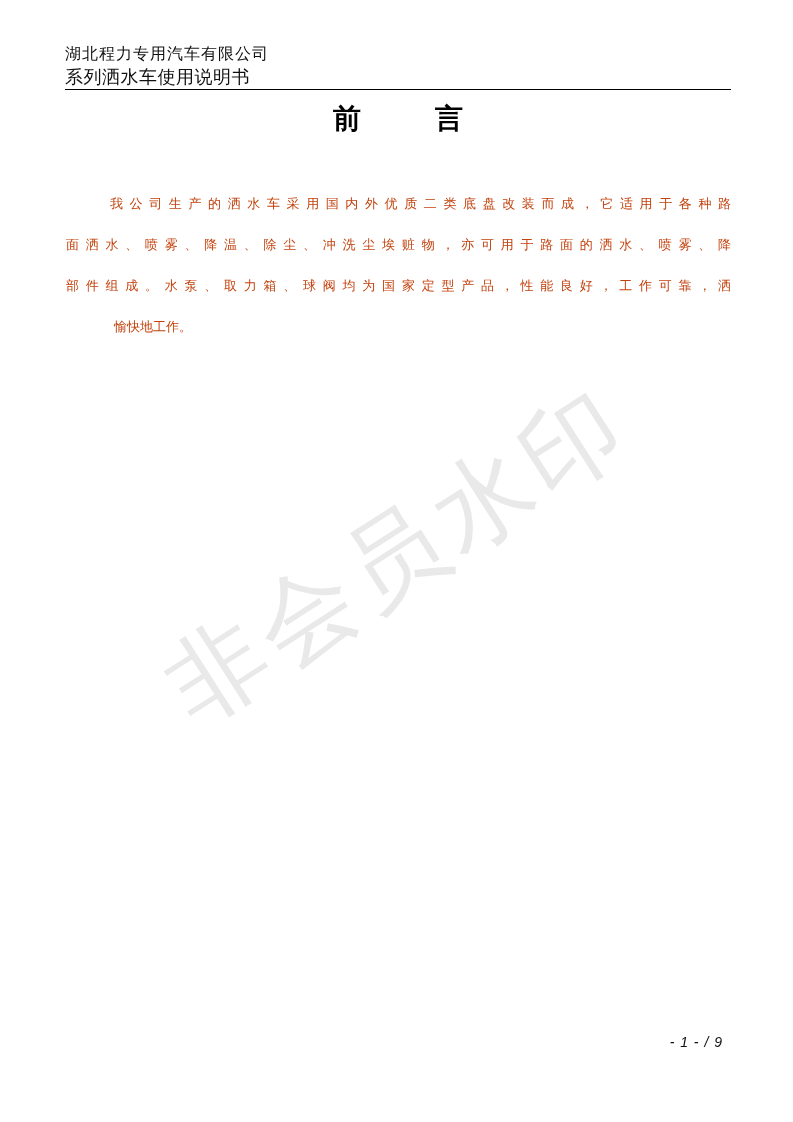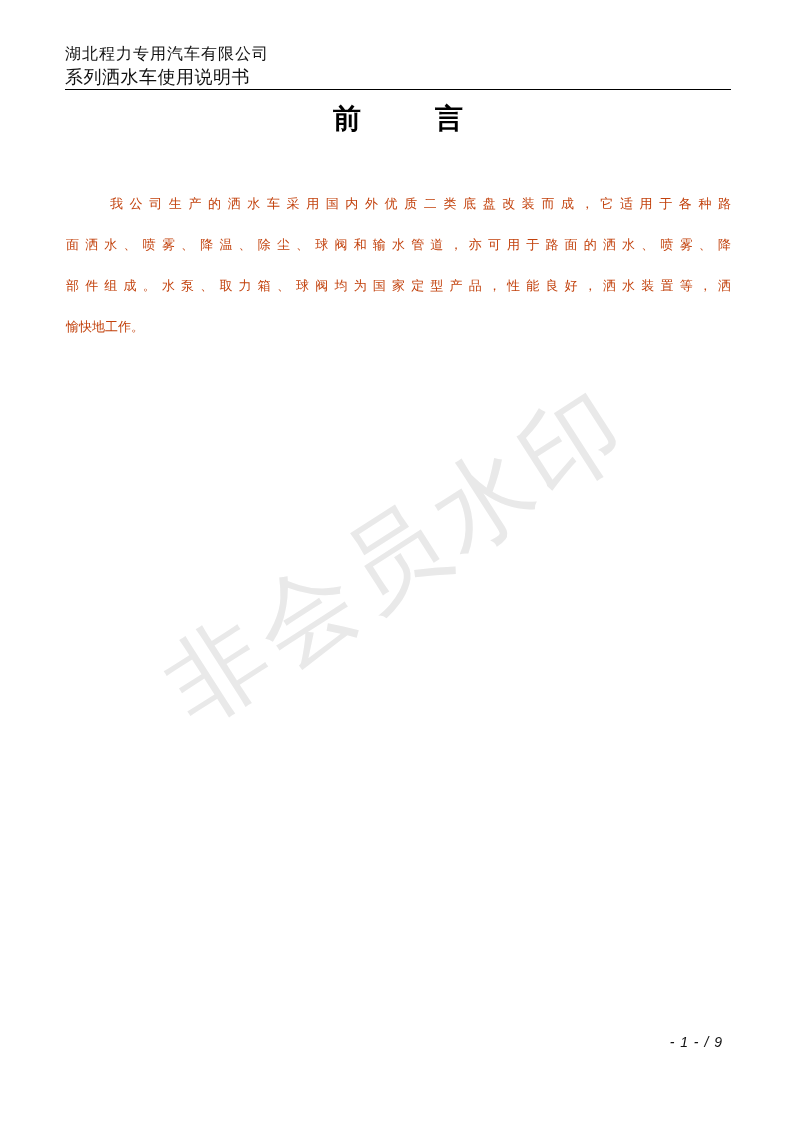--- a/index.html
+++ b/index.html
@@ -87,20 +87,21 @@
     white-space: nowrap;
     overflow: visible;
   }
   .body-line.first {
     padding-left: 44px;
     width: 621px;
   }
   .body-line.last {
     text-align: left;
     text-align-last: left;
+    margin-left: 48px;
   }
   
   .footer {
     position: absolute;
     top: 1034px;
     right: 70px;
     font-family: "Liberation Sans", sans-serif;
     font-size: 14px;
     color: #111111;
     letter-spacing: 1px;
@@ -120,20 +121,20 @@
       <span class="series">系列洒水车使用说明书</span>
   </div>
 
   <div class="doc-title">
     <span>前</span>
     <span>言</span>
   </div>
 
   <div class="body-text">
     <div class="body-line first">我公司生产的洒水车采用国内外优质二类底盘改装而成，它适用于各种路</div>
-    <div class="body-line">面洒水、喷雾、降温、除尘、球阀和输水管道，亦可用于路面的洒水、喷雾、降</div>
-    <div class="body-line">部件组成。水泵、取力箱、球阀均为国家定型产品，性能良好，洒水装置等，洒</div>
+    <div class="body-line">面洒水、喷雾、降温、除尘、冲洗尘埃赃物，亦可用于路面的洒水、喷雾、降</div>
+    <div class="body-line">部件组成。水泵、取力箱、球阀均为国家定型产品，性能良好，工作可靠，洒</div>
     <div class="body-line last">愉快地工作。</div>
   </div>
 
   <div class="footer">- 1 - / 9</div>
 
 </div>
 
 </body></html>

